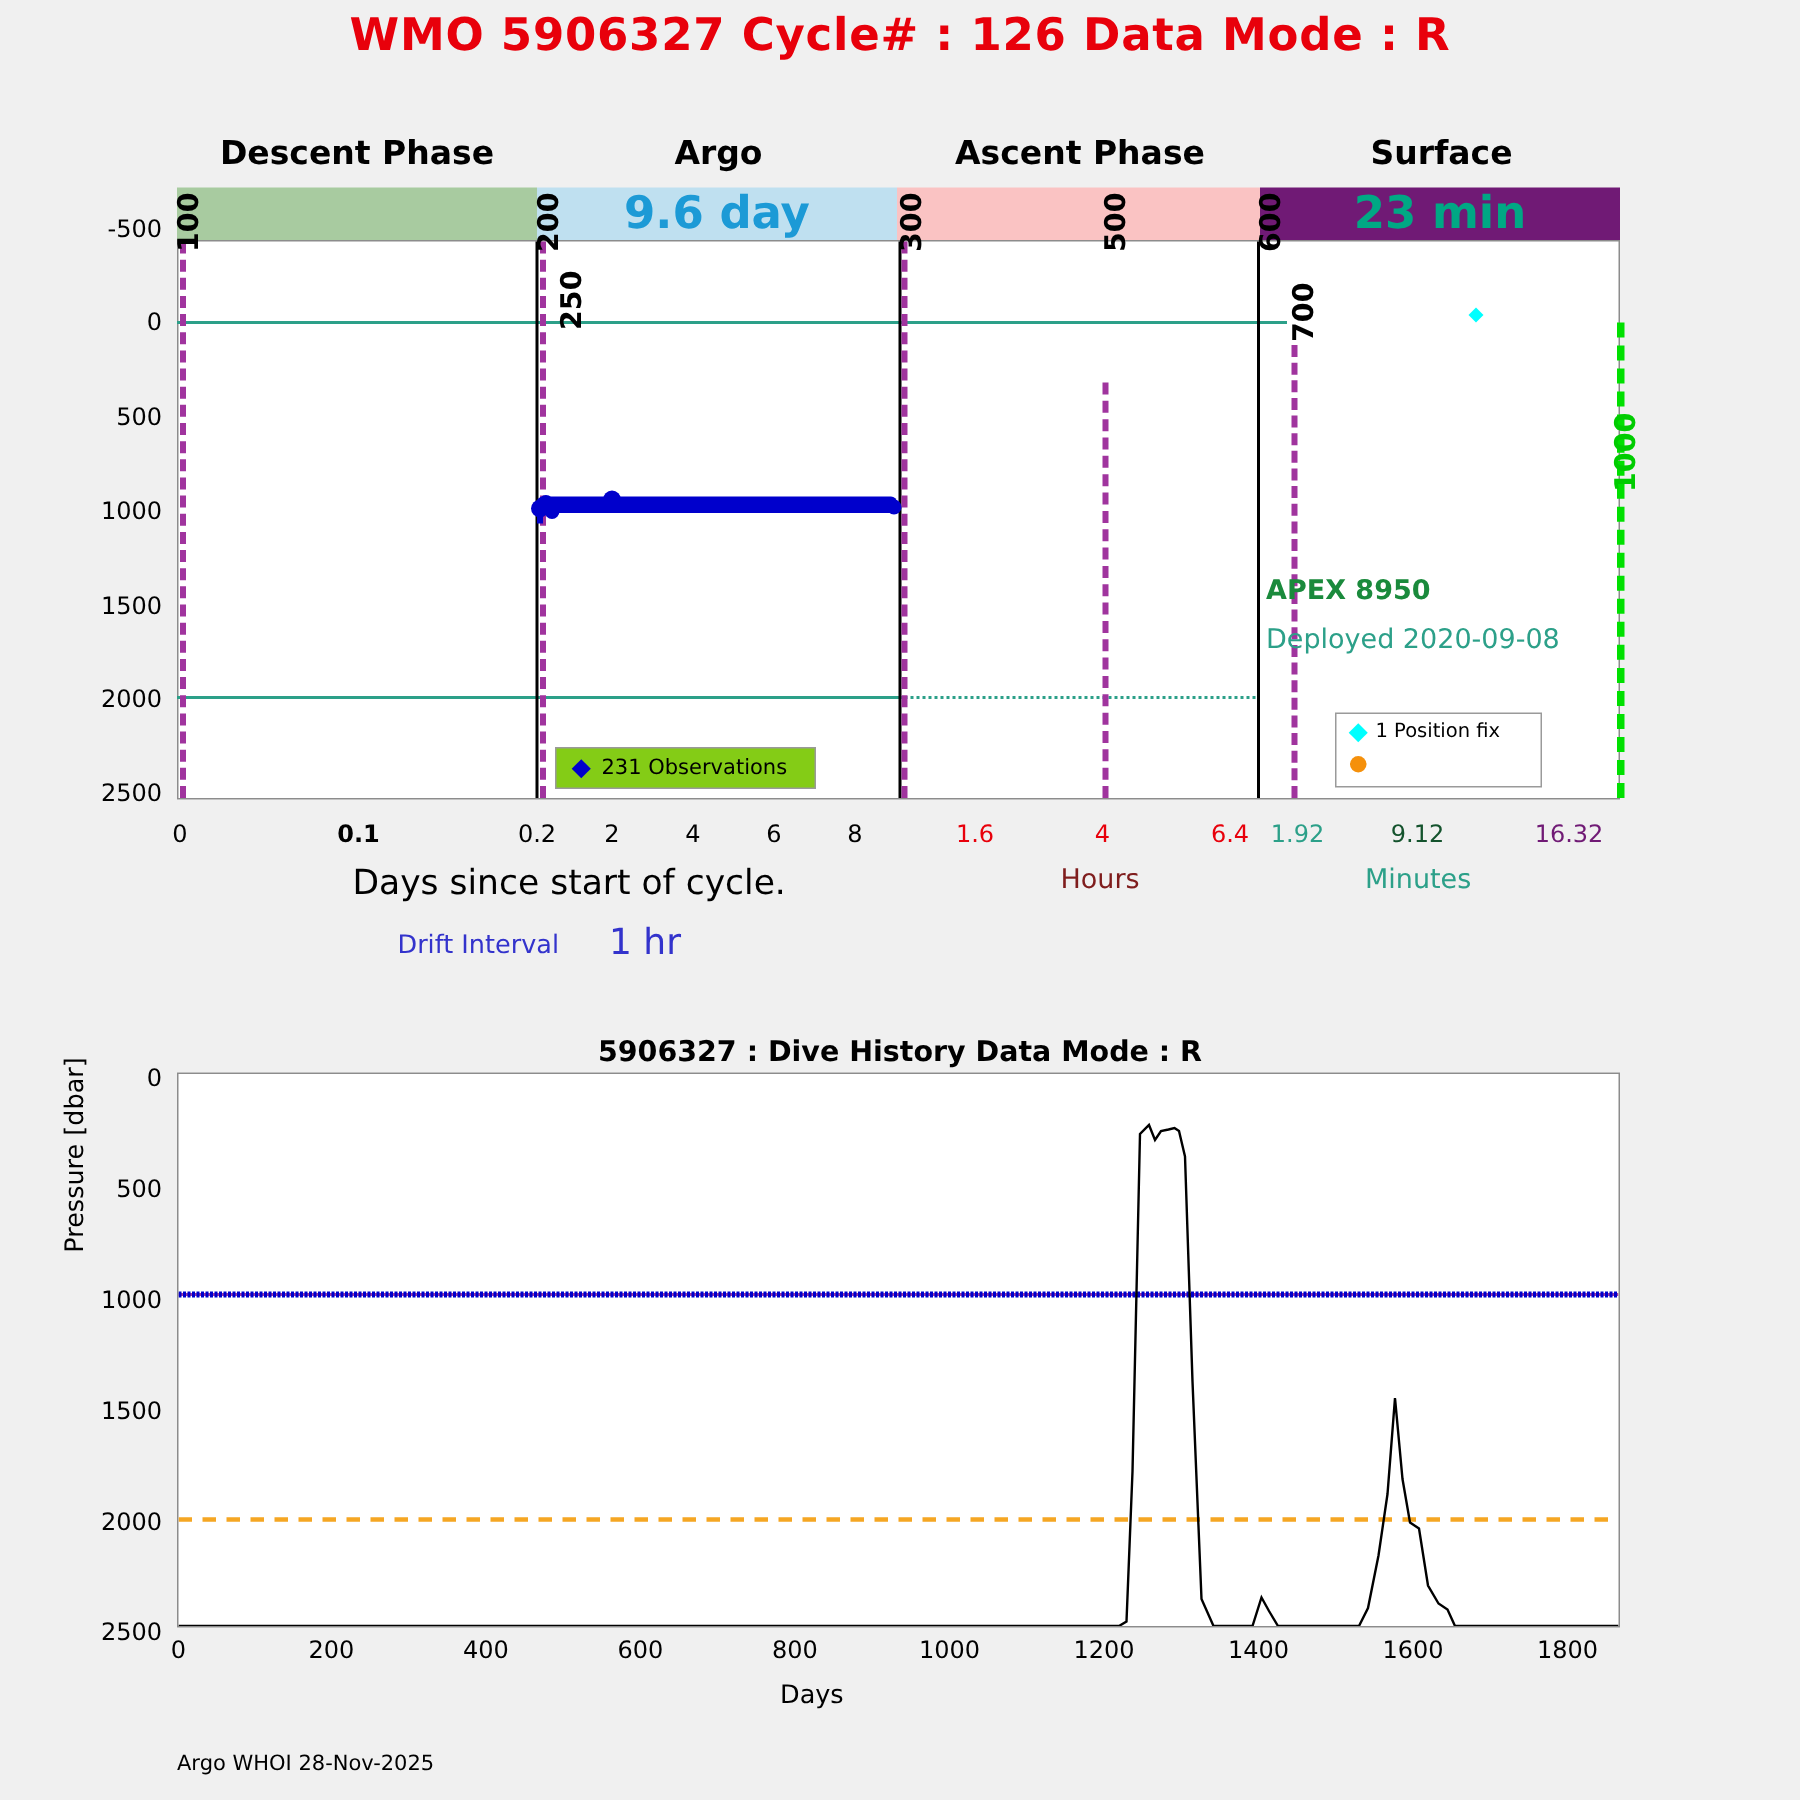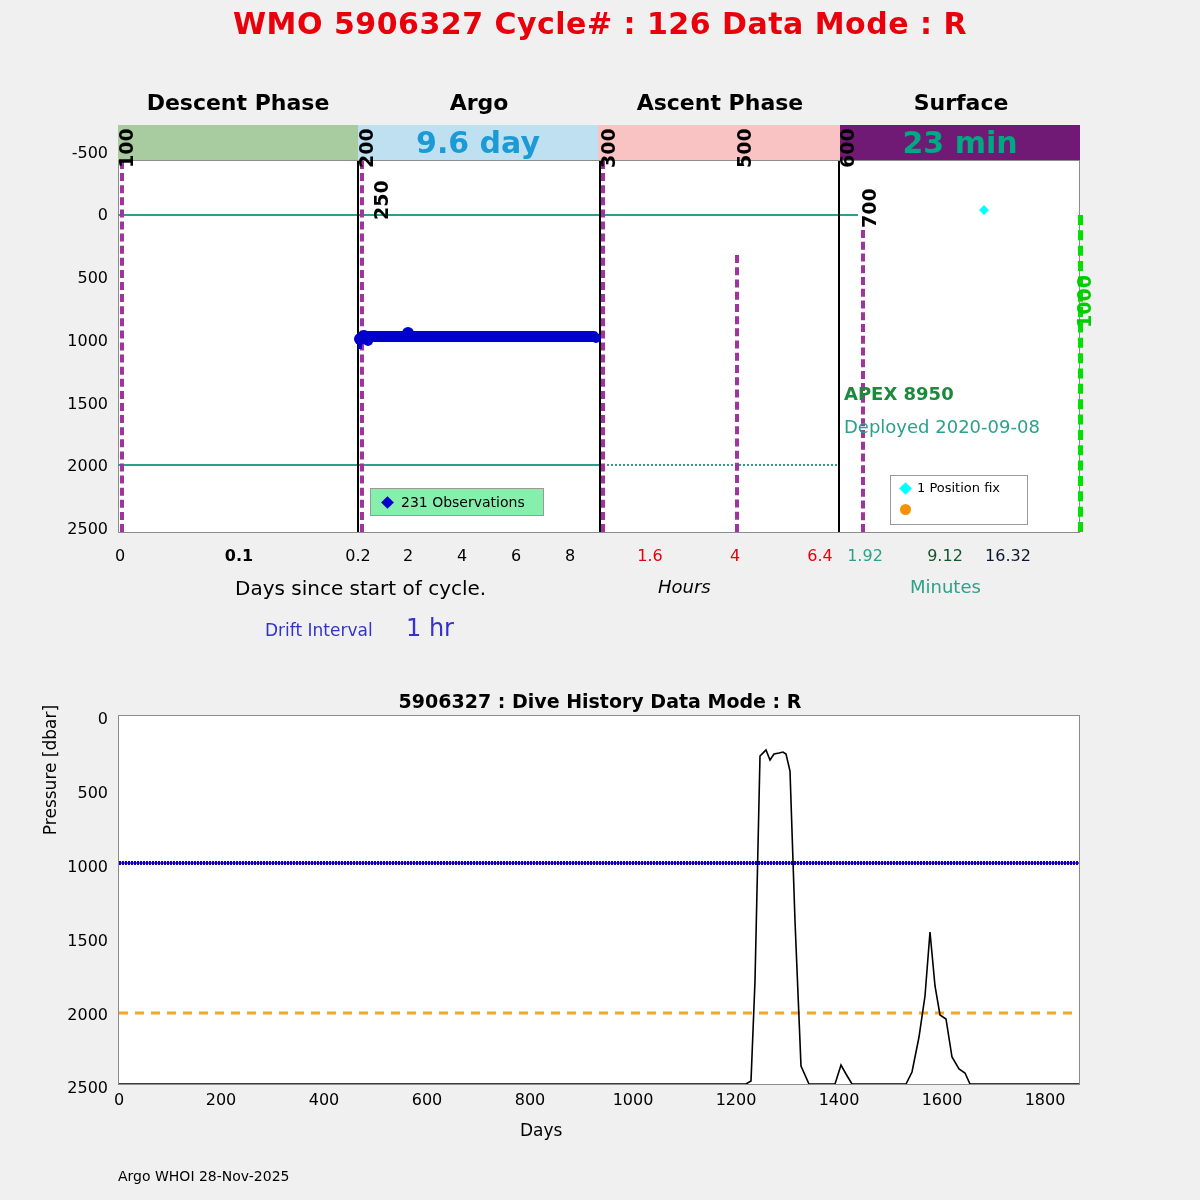--- a/index.html
+++ b/index.html
@@ -23,21 +23,21 @@
   
   .ytick{font-size:16px;color:#000;text-align:right;width:70px;}
   .xtick{font-size:16px;text-align:center;width:60px;}
   .vline{width:0;border-left:4px dashed #a0349e;}
   .vline-solid{width:0;border-left:2px solid #000;}
   .rot{transform:rotate(-90deg);transform-origin:left top;white-space:nowrap;
        font-size:19px;font-weight:bold;color:#000;}
   .rot-green{transform:rotate(-90deg);transform-origin:left top;white-space:nowrap;
        font-size:19px;font-weight:bold;color:#00cc00;}
   #legend-obs{
-    left:370px;top:488px;width:172px;height:26px;background:#86efac;border:1px solid #9a9a9a;
+    left:370px;top:498px;width:172px;height:26px;background:#84cc16;border:1px solid #9a9a9a;
     font-size:14px;color:#000;line-height:26px;text-align:center;
   }
   #legend-fix{
     left:890px;top:475px;width:136px;height:48px;background:#fff;border:1px solid #9a9a9a;
     font-size:13px;color:#000;
   }
   
   #bot-panel{left:118px;top:715px;width:962px;height:370px;
              background:#fff;border:1px solid #8c8c8c;box-sizing:border-box;}
   #bot-title{top:690px;left:0;width:1200px;text-align:center;font-size:19px;font-weight:bold;color:#000;}
@@ -139,24 +139,24 @@
 <div class="abs xtick" style="left:432px;top:546px;color:#000;">4</div>
 <div class="abs xtick" style="left:486px;top:546px;color:#000;">6</div>
 <div class="abs xtick" style="left:540px;top:546px;color:#000;">8</div>
 
 <div class="abs xtick" style="left:620px;top:546px;color:#e8000b;">1.6</div>
 <div class="abs xtick" style="left:705px;top:546px;color:#e8000b;">4</div>
 <div class="abs xtick" style="left:790px;top:546px;color:#e8000b;">6.4</div>
 
 <div class="abs xtick" style="left:835px;top:546px;color:#2ca089;">1.92</div>
 <div class="abs xtick" style="left:915px;top:546px;color:#14532d;">9.12</div>
-<div class="abs xtick" style="left:978px;top:546px;color:#0f172a;">16.32</div>
+<div class="abs xtick" style="left:1016px;top:546px;color:#701a75;">16.32</div>
 
-<div class="abs" style="left:235px;top:576px;font-size:20px;color:#000;">Days since start of cycle.</div>
-<div class="abs" style="left:658px;top:576px;font-size:18px;color:#000000;font-style:italic;">Hours</div>
+<div class="abs" style="left:235px;top:576px;font-size:23px;color:#000;">Days since start of cycle.</div>
+<div class="abs" style="left:707px;top:576px;font-size:18px;color:#7f1d1d;">Hours</div>
 <div class="abs" style="left:910px;top:576px;font-size:18px;color:#2ca089;">Minutes</div>
 
 <div class="abs" style="left:265px;top:620px;font-size:17px;color:#3333cc;">Drift Interval</div>
 <div class="abs" style="left:406px;top:614px;font-size:24px;color:#3333cc;">1 hr</div>
 
 <div class="abs" id="bot-title">5906327 : Dive History       Data Mode : R</div>
 <div class="abs" id="bot-panel"></div>
 
 <svg class="abs" style="left:119px;top:716px;" width="960" height="368">
 

